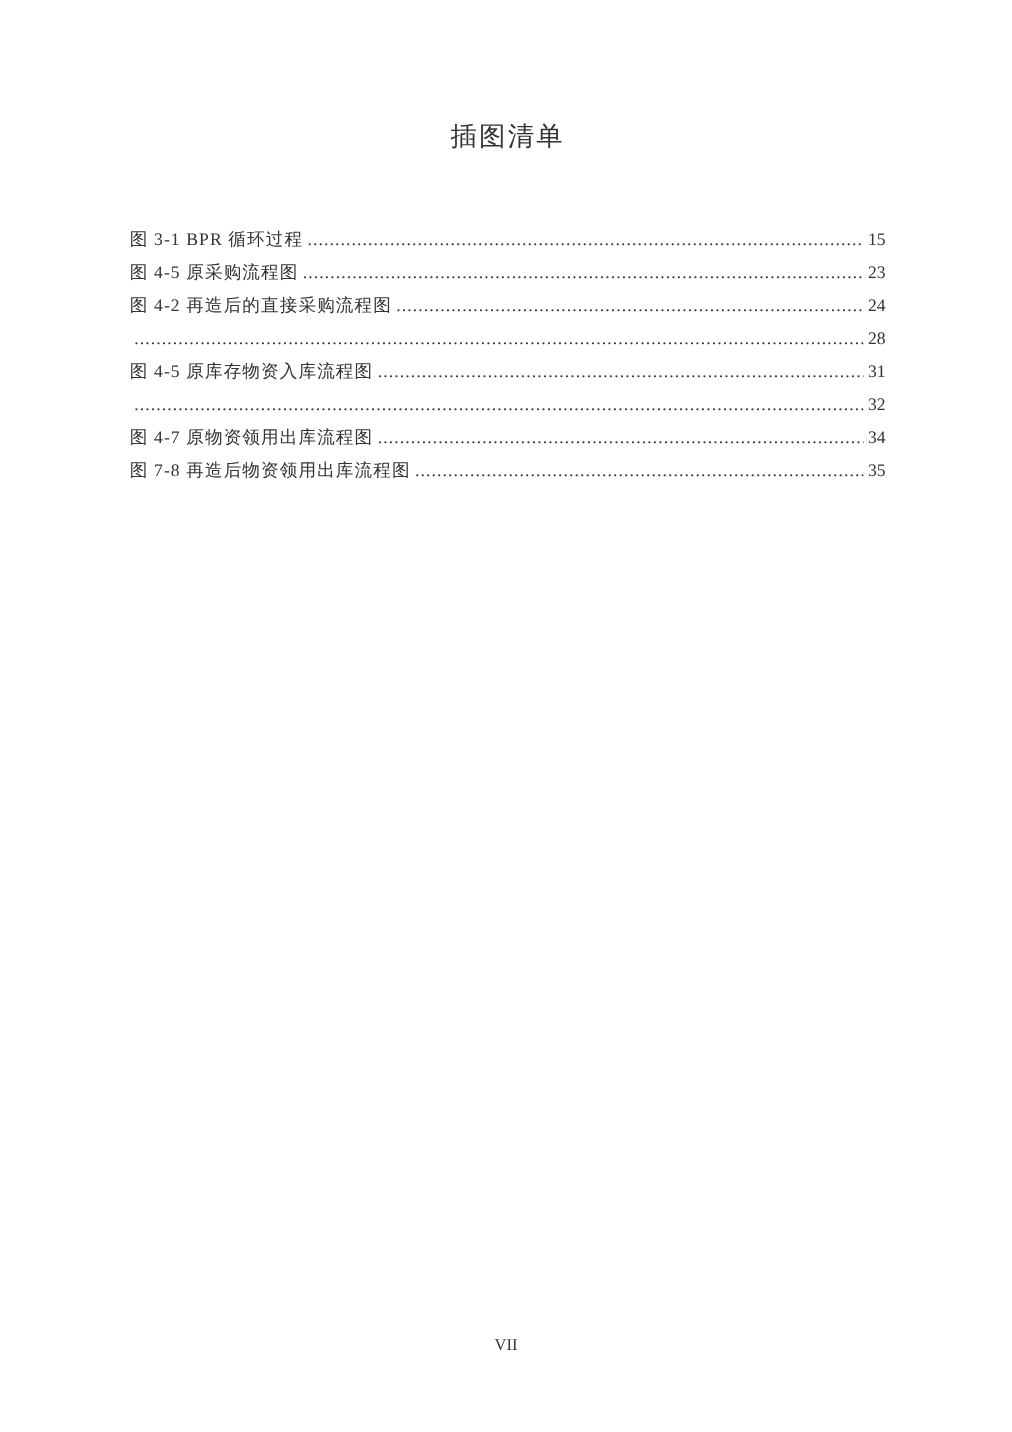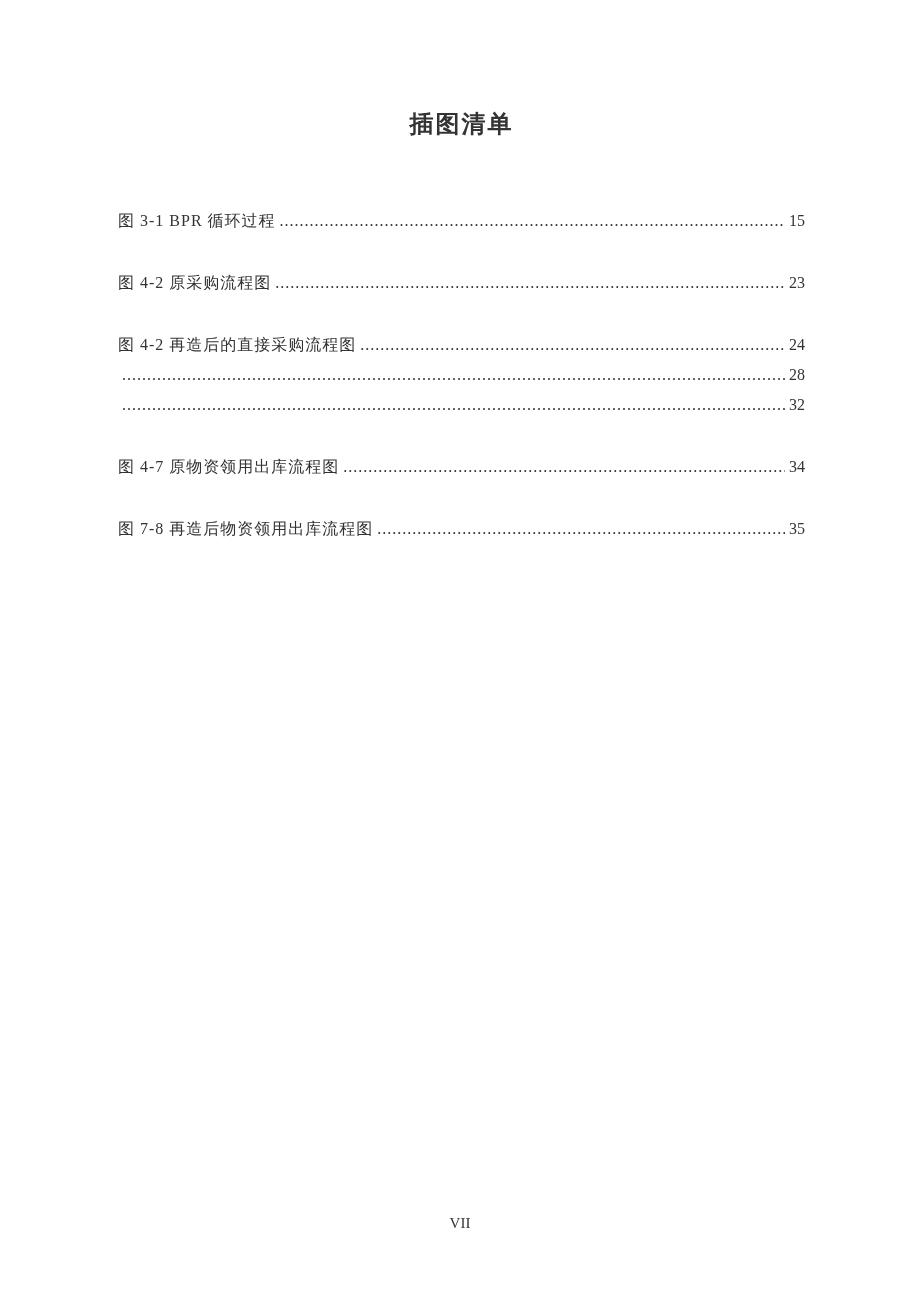--- a/index.html
+++ b/index.html
@@ -14,38 +14,37 @@
       font-family: "SimSun", "宋体", serif;
       position: relative;
       color: #333333;
     }
     .page-container {
       padding: 108px 115px 0 118px;
     }
     .title {
       text-align: center;
       font-size: 24px;
-      font-weight: bold;
+      font-weight: normal;
       letter-spacing: 2px;
-      margin-bottom: 34px;
+      margin-bottom: 64px;
     }
     .toc-list {
       list-style: none;
     }
     .toc-entry {
       display: flex;
       align-items: baseline;
       font-size: 16px;
       line-height: 30px;
       white-space: nowrap;
     }
     .toc-label {
       flex-shrink: 0;
       letter-spacing: 1px;
-      margin-top: 32px;
     }
     .toc-leader {
       flex: 1;
       overflow: hidden;
       margin: 0 4px;
       letter-spacing: 1px;
     }
     .toc-leader::before {
       content: "................................................................................................................................................................";
       display: block;
@@ -69,32 +68,37 @@
 
 <div class="page-container">
   <h1 class="title">插图清单</h1>
   <ul class="toc-list">
     <li class="toc-entry">
       <span class="toc-label">图 3-1  BPR 循环过程</span>
       <span class="toc-leader"></span>
       <span class="toc-page">15</span>
     </li>
     <li class="toc-entry">
-      <span class="toc-label">图 4-2  原采购流程图</span>
+      <span class="toc-label">图 4-5  原采购流程图</span>
       <span class="toc-leader"></span>
       <span class="toc-page">23</span>
     </li>
     <li class="toc-entry">
       <span class="toc-label">图 4-2  再造后的直接采购流程图</span>
       <span class="toc-leader"></span>
       <span class="toc-page">24</span>
     </li>
     <li class="toc-entry">
       <span class="toc-leader"></span>
       <span class="toc-page">28</span>
+    </li>
+    <li class="toc-entry">
+      <span class="toc-label">图 4-5  原库存物资入库流程图</span>
+      <span class="toc-leader"></span>
+      <span class="toc-page">31</span>
     </li>
     <li class="toc-entry">
       <span class="toc-leader"></span>
       <span class="toc-page">32</span>
     </li>
     <li class="toc-entry">
       <span class="toc-label">图 4-7  原物资领用出库流程图</span>
       <span class="toc-leader"></span>
       <span class="toc-page">34</span>
     </li>

